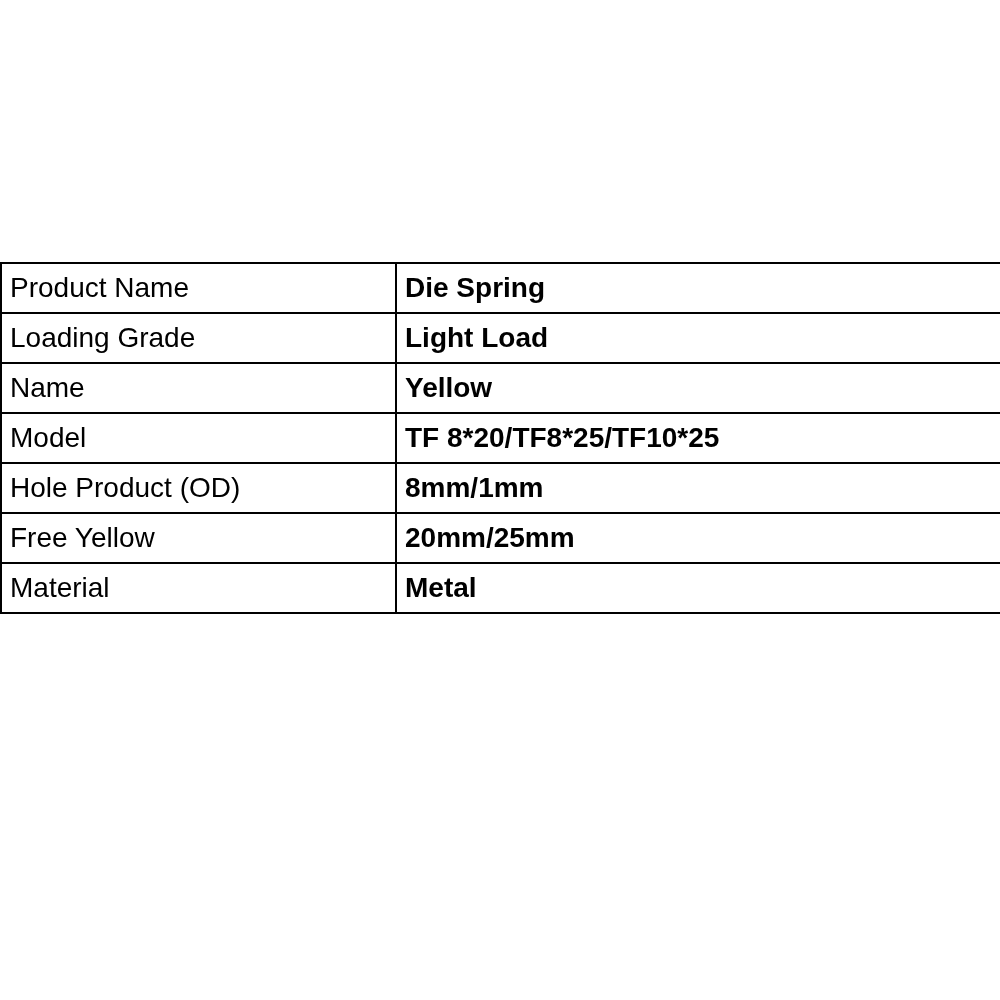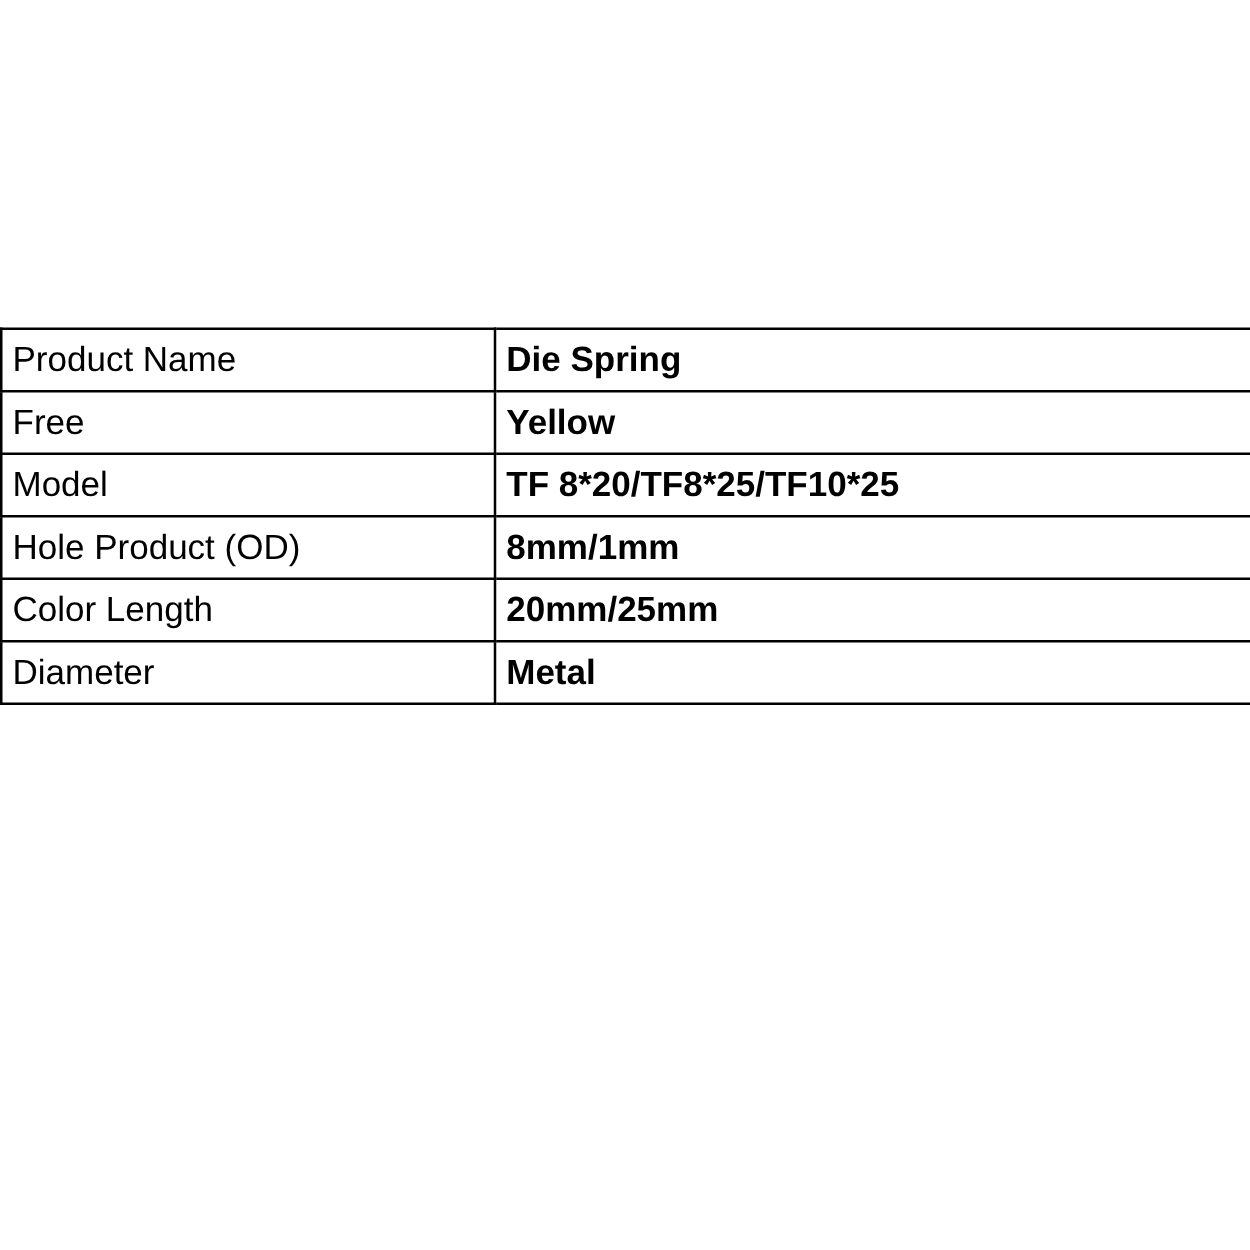--- a/index.html
+++ b/index.html
@@ -46,34 +46,38 @@
 <body>
 
 <div class="table-container">
   <table>
     <tbody>
       <tr>
         <td class="label">Product Name</td>
         <td class="value">Die Spring</td>
       </tr>
       <tr>
-        <td class="label">Free</td>
+        <td class="label">Loading Grade</td>
+        <td class="value">Light Load</td>
+      </tr>
+      <tr>
+        <td class="label">Name</td>
         <td class="value">Yellow</td>
       </tr>
       <tr>
         <td class="label">Model</td>
         <td class="value">TF 8*20/TF8*25/TF10*25</td>
       </tr>
       <tr>
         <td class="label">Hole Product (OD)</td>
         <td class="value">8mm/1mm</td>
       </tr>
       <tr>
-        <td class="label">Color Length</td>
+        <td class="label">Free Yellow</td>
         <td class="value">20mm/25mm</td>
       </tr>
       <tr>
-        <td class="label">Diameter</td>
+        <td class="label">Material</td>
         <td class="value">Metal</td>
       </tr>
     </tbody>
   </table>
 </div>
 
 </body></html>

